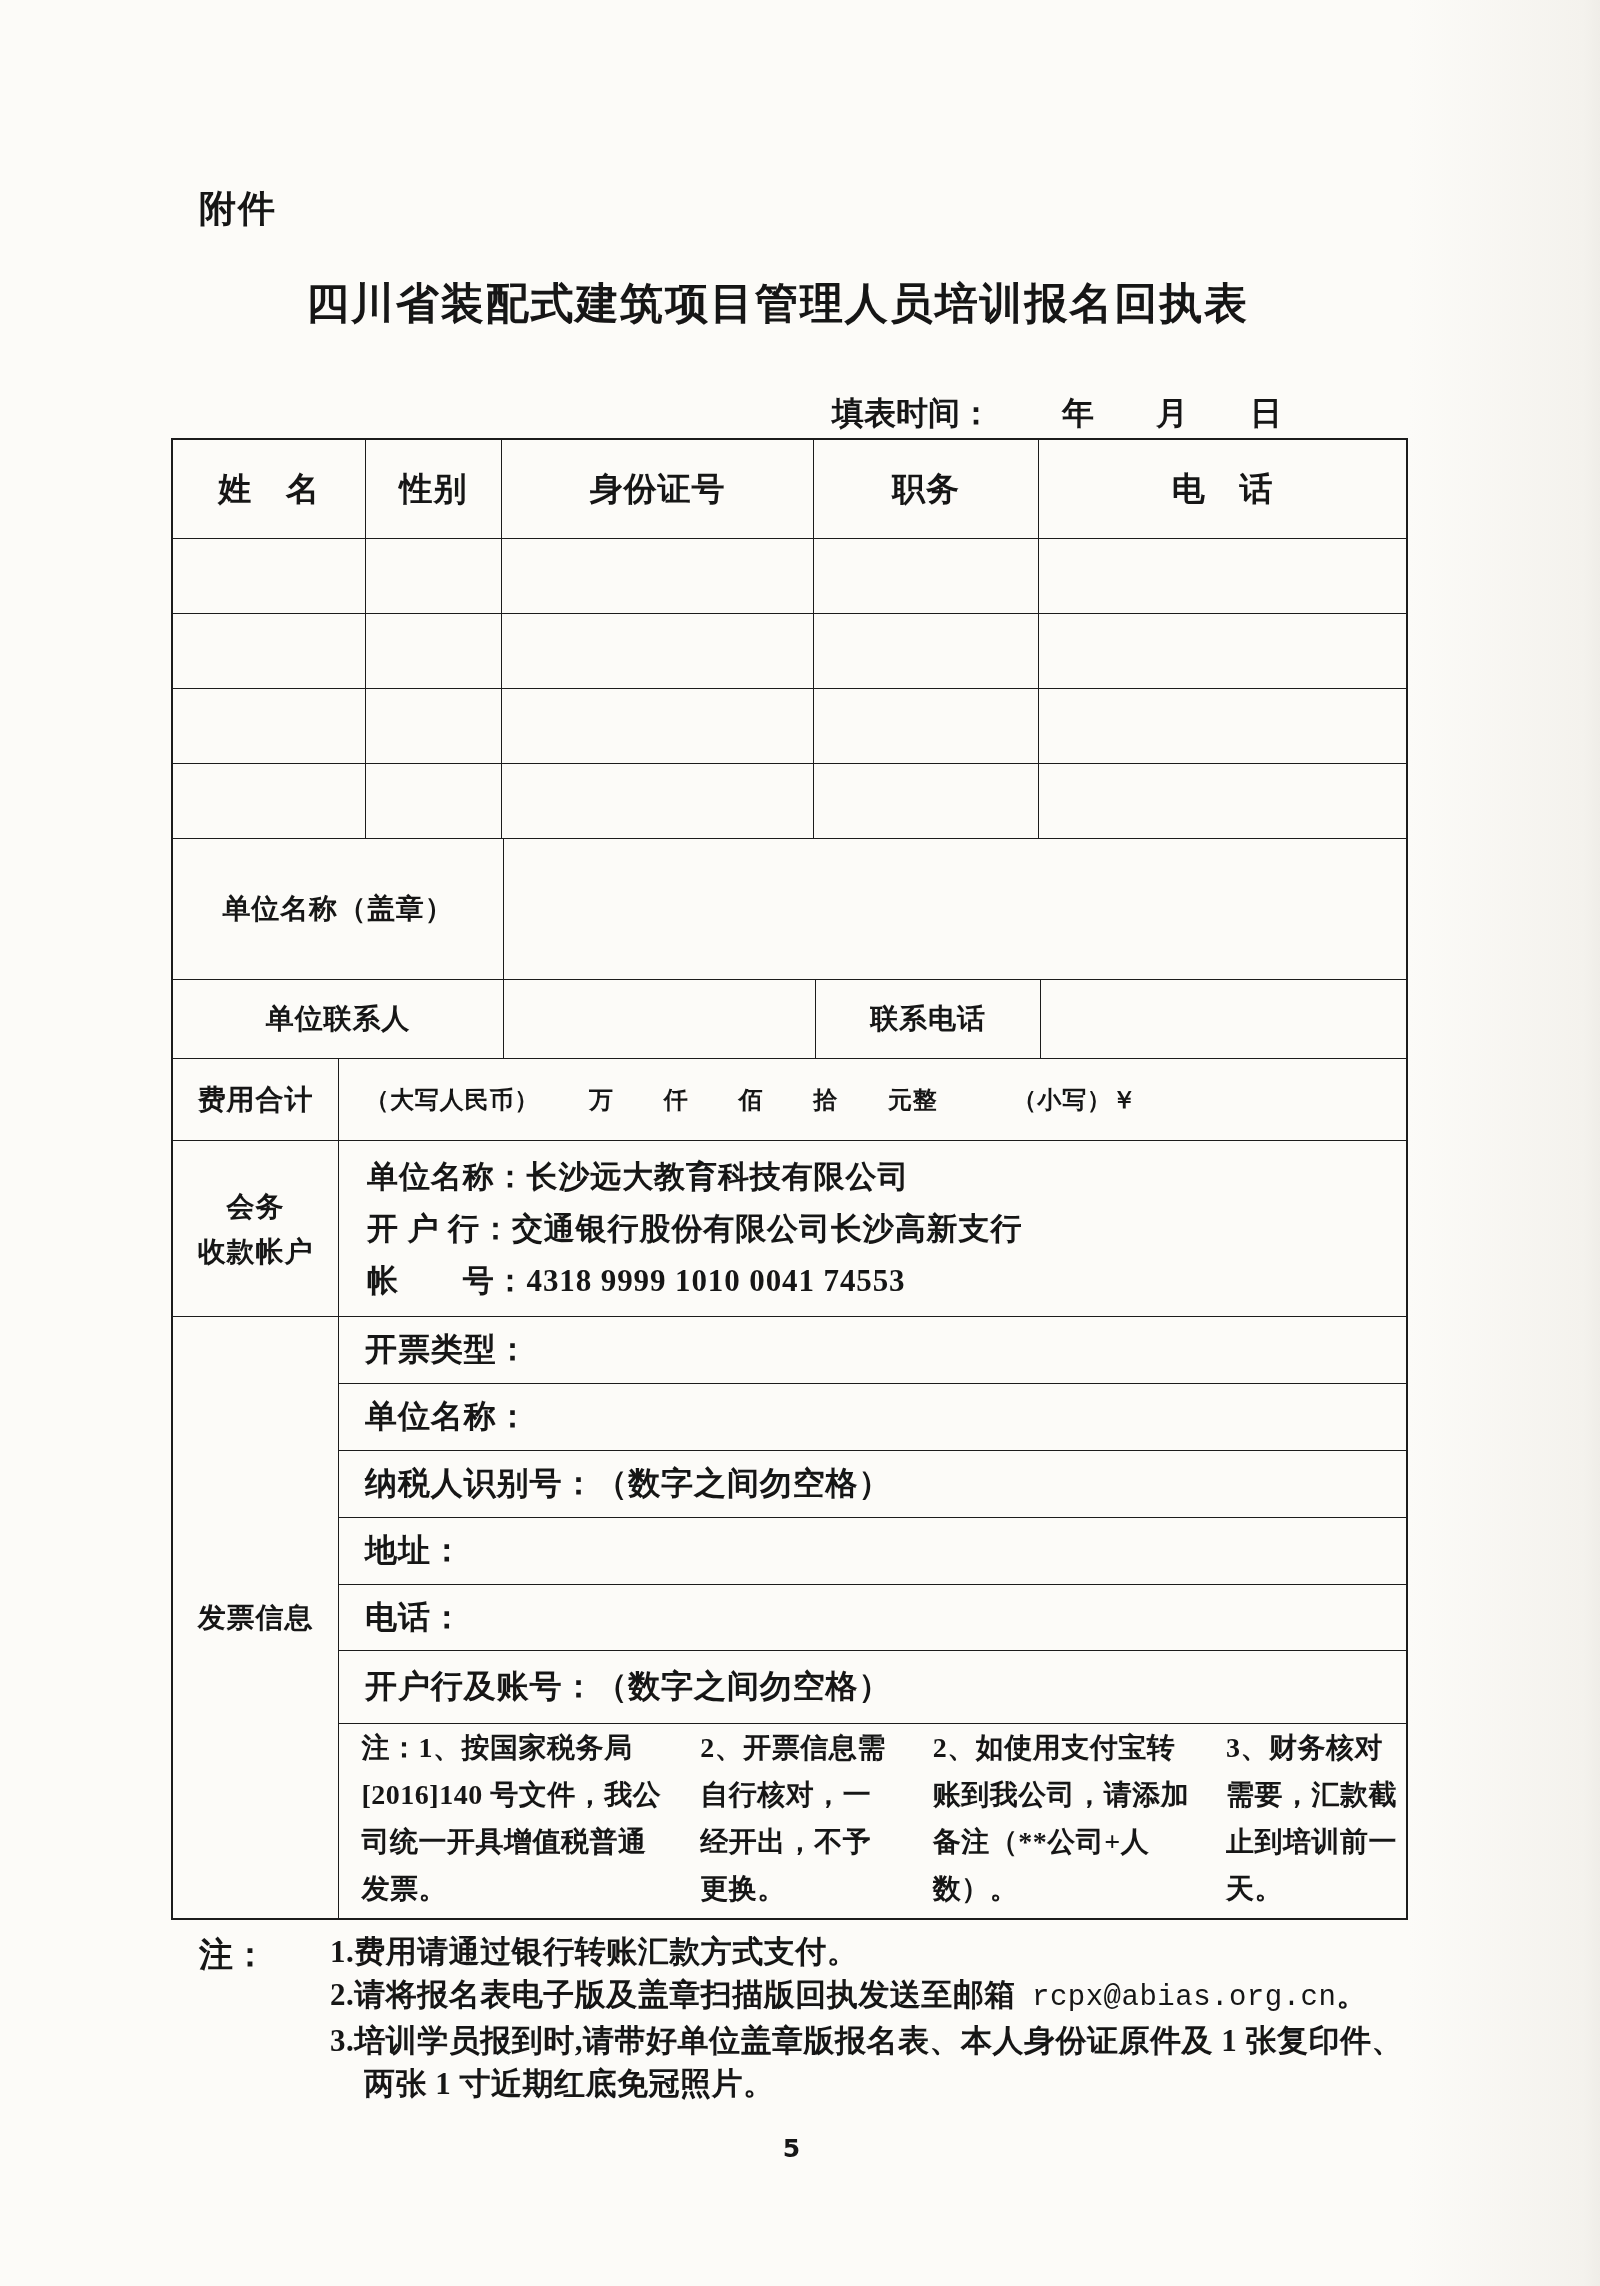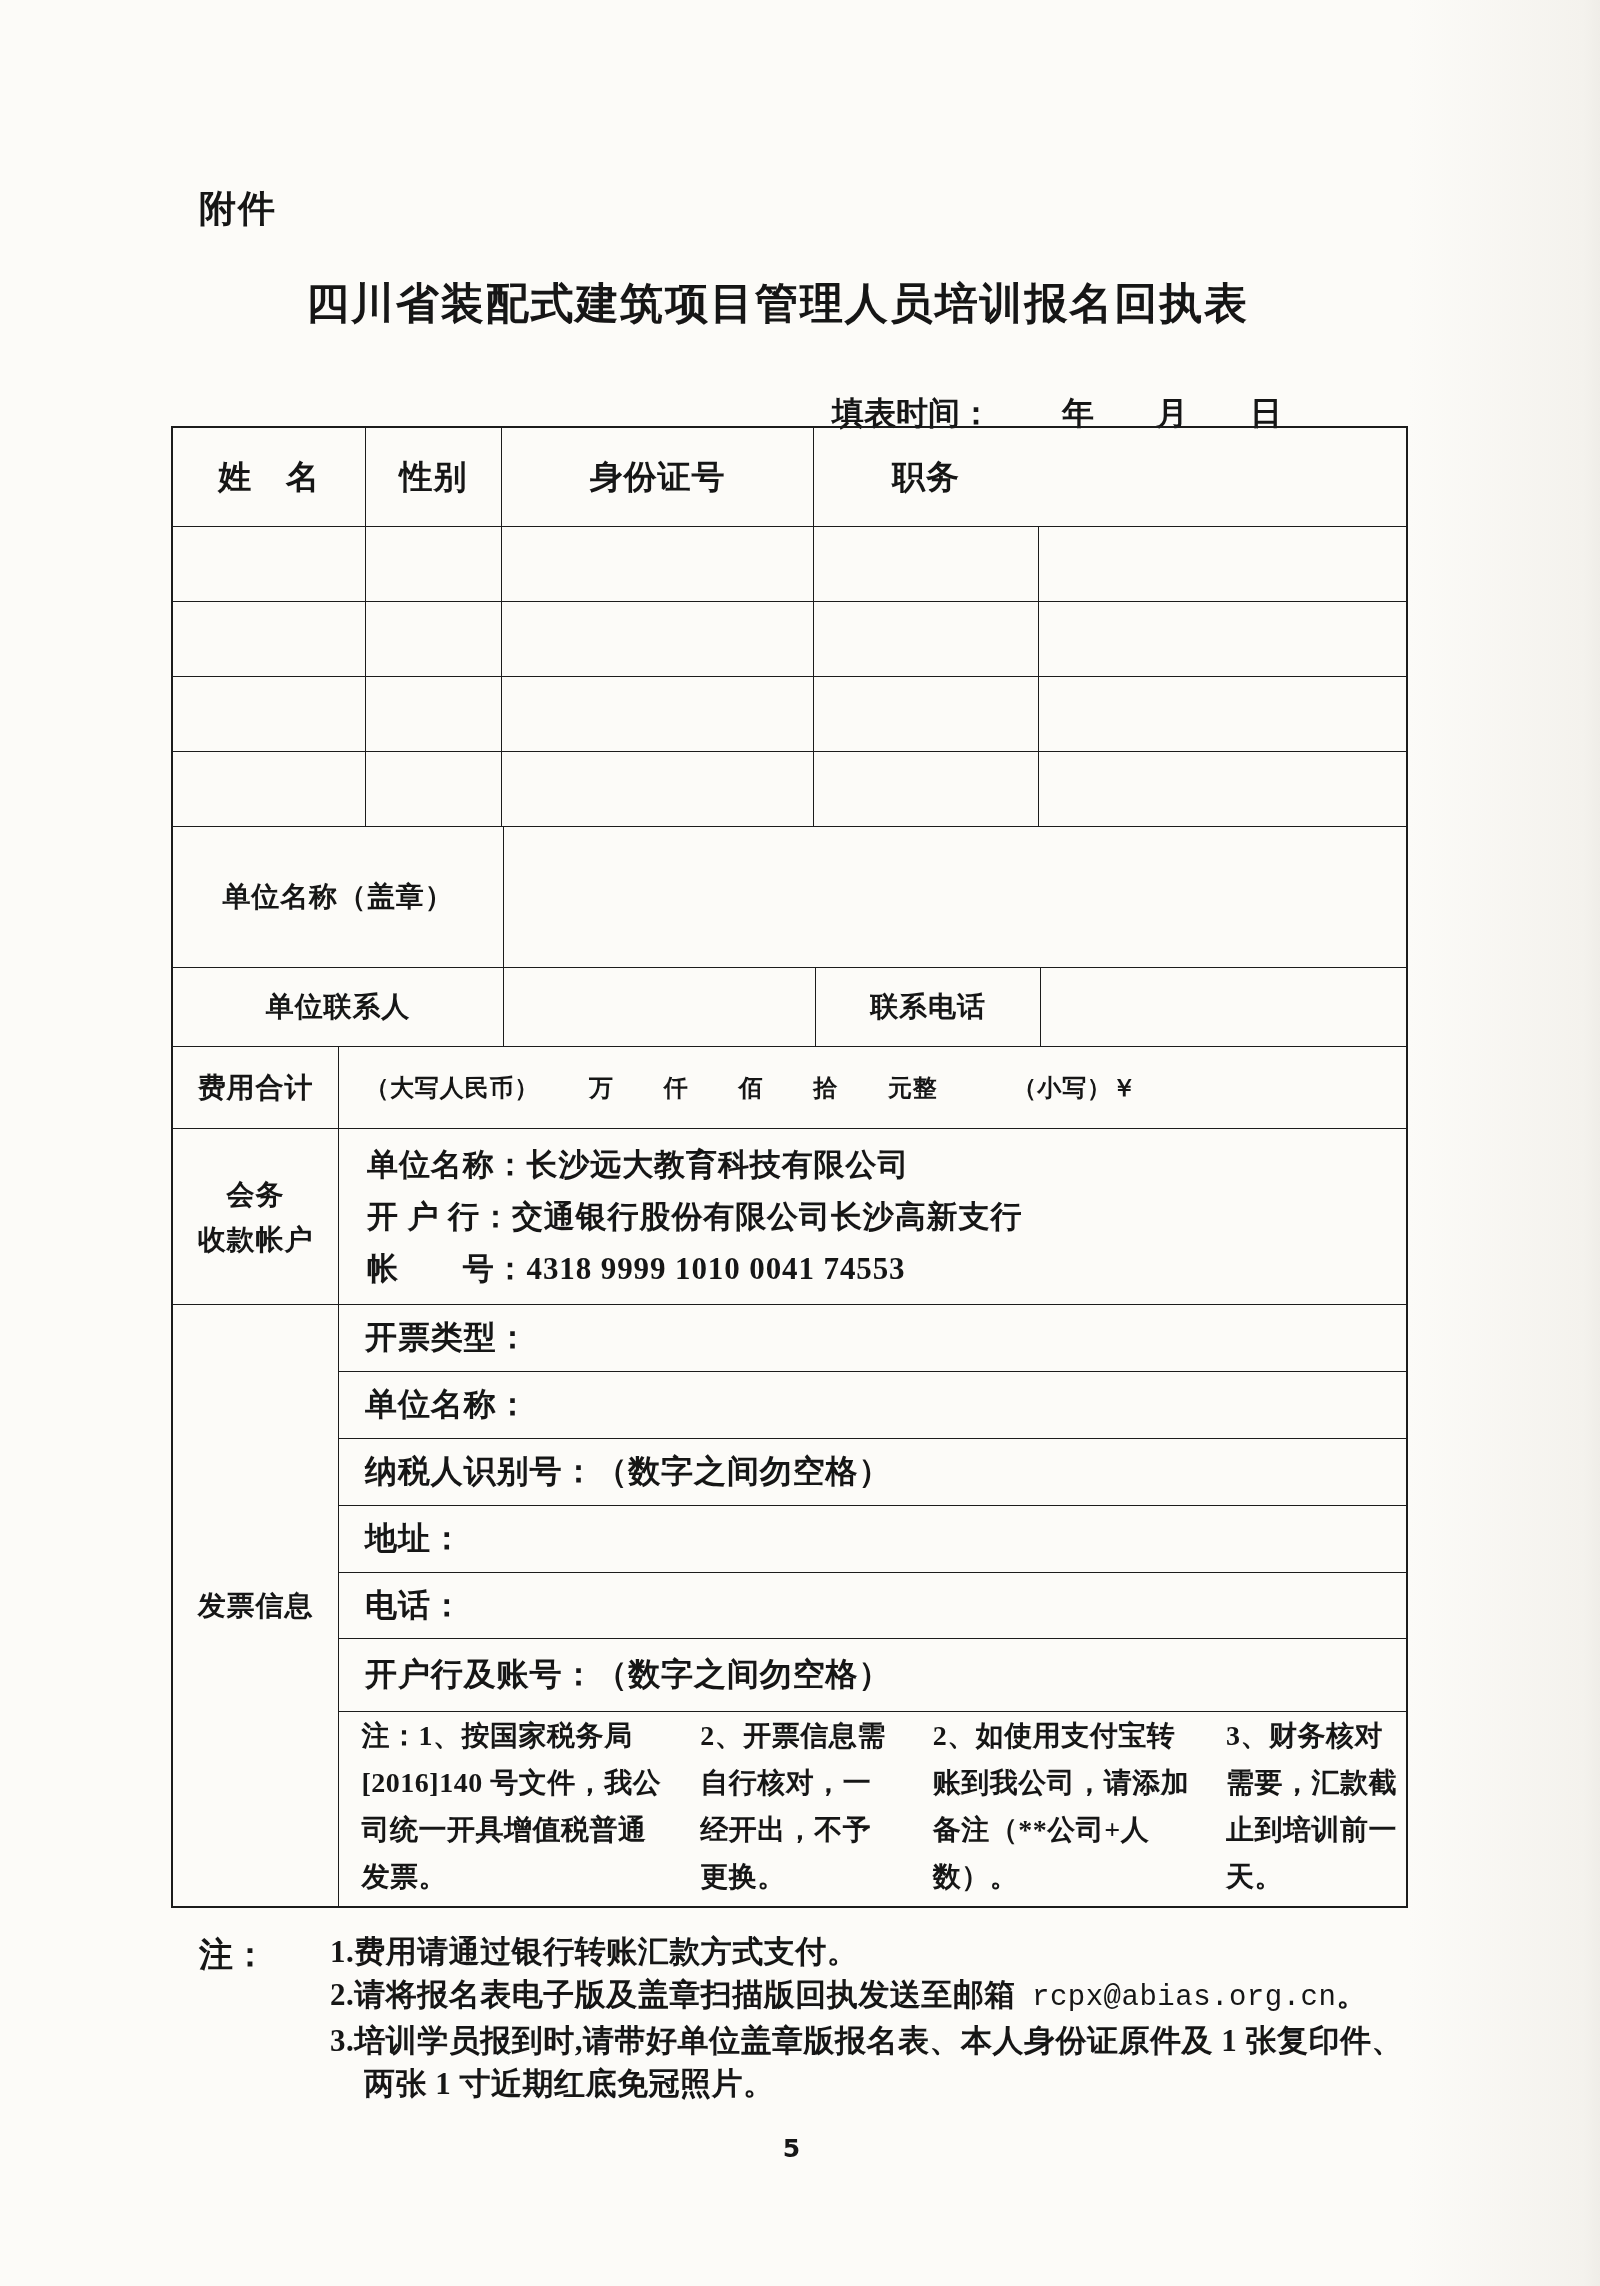--- a/index.html
+++ b/index.html
@@ -23,21 +23,21 @@
   }
   .fill-date {
     position:absolute; left:832px; top:392px;
     font-size:32px; font-weight:bold; white-space:nowrap;
   }
   .fill-date .gap1 { margin-left:62px; }
   .fill-date .gap2 { margin-left:54px; }
 
   
   .tbl {
-    position:absolute; left:171px; top:426px; width:1237px;
+    position:absolute; left:171px; top:438px; width:1237px;
     border:2.8px solid #1c1c1c;
   }
   .row { display:flex; border-top:1.9px solid #1c1c1c; }
   .row:first-child { border-top:none; }
   .cell {
     border-left:1.9px solid #1c1c1c;
     display:flex; align-items:center; justify-content:center;
     font-size:28px; font-weight:bold; letter-spacing:0.9px;
   }
   .cell:first-child { border-left:none; }
@@ -116,20 +116,21 @@
     <span class="gap2">日</span>
   </div>
 
   <div class="tbl">
 
     <div class="row r-header">
       <div class="cell c1">姓　名</div>
       <div class="cell c2">性别</div>
       <div class="cell c3">身份证号</div>
       <div class="cell c4">职务</div>
+      <div class="cell c5">电　话</div>
     </div>
 
     <div class="row r-data">
       <div class="cell c1"></div>
       <div class="cell c2"></div>
       <div class="cell c3"></div>
       <div class="cell c4"></div>
       <div class="cell c5"></div>
     </div>
     <div class="row r-data">

